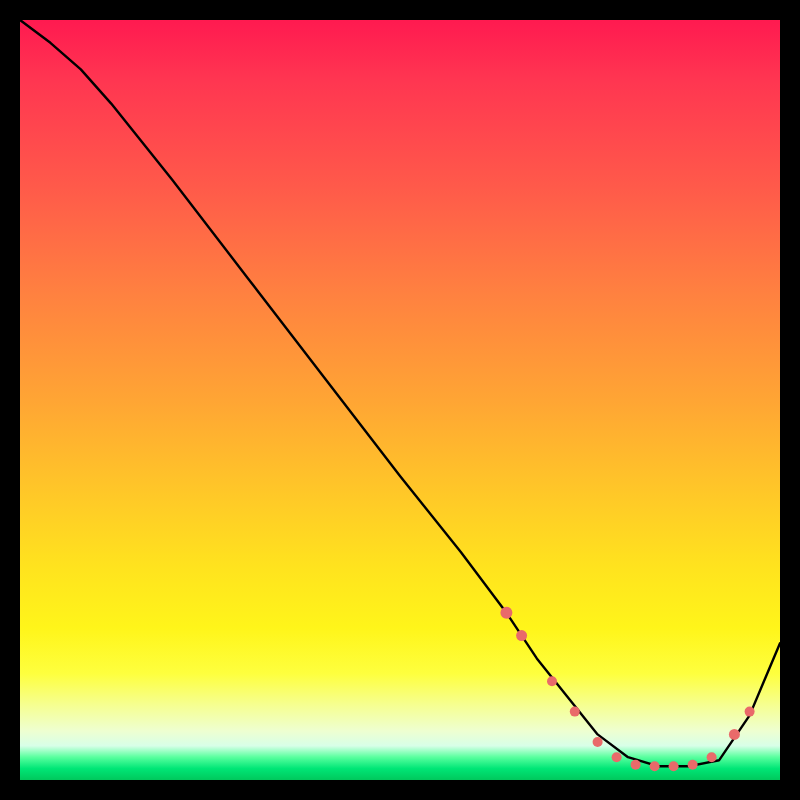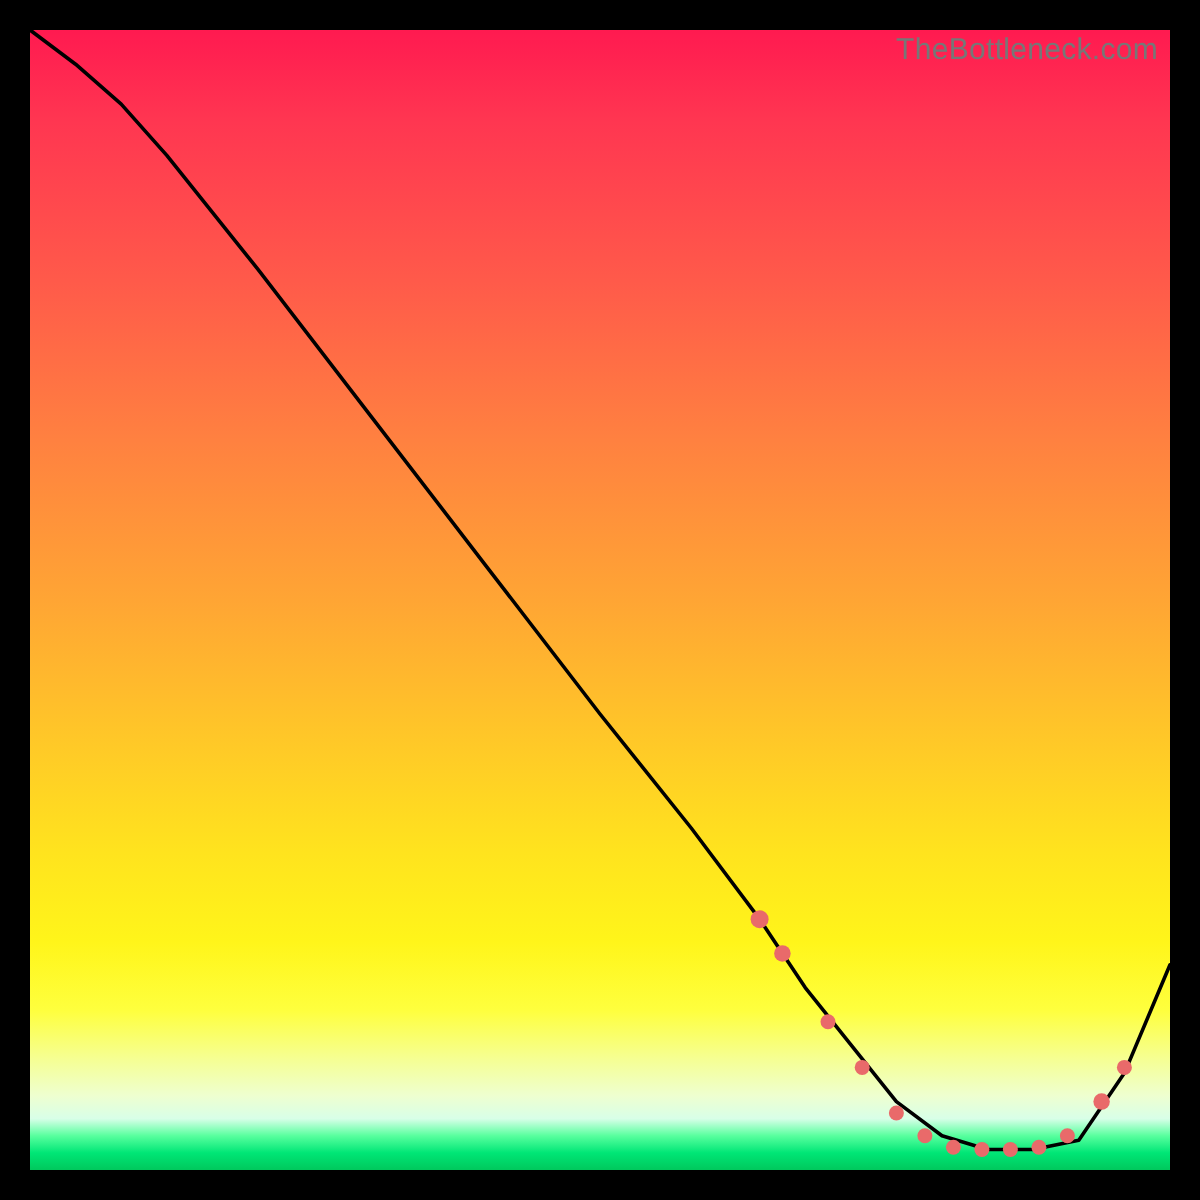--- a/index.html
+++ b/index.html
@@ -82,14 +82,13 @@
         <circle cx="615.6" cy="744.8" r="5" fill="#e96a6a"></circle>
         <circle cx="634.6" cy="746.3" r="5" fill="#e96a6a"></circle>
         <circle cx="653.6" cy="746.3" r="5" fill="#e96a6a"></circle>
         <circle cx="672.6" cy="744.8" r="5" fill="#e96a6a"></circle>
         <circle cx="691.6" cy="737.2" r="5" fill="#e96a6a"></circle>
         <circle cx="714.4" cy="714.4" r="5.5" fill="#e96a6a"></circle>
         <circle cx="729.6" cy="691.6" r="5" fill="#e96a6a"></circle>
       </g>
   </svg>
 
-  <div class="watermark">TheBottleneck.com</div>
 </div>
 
 </body></html>

